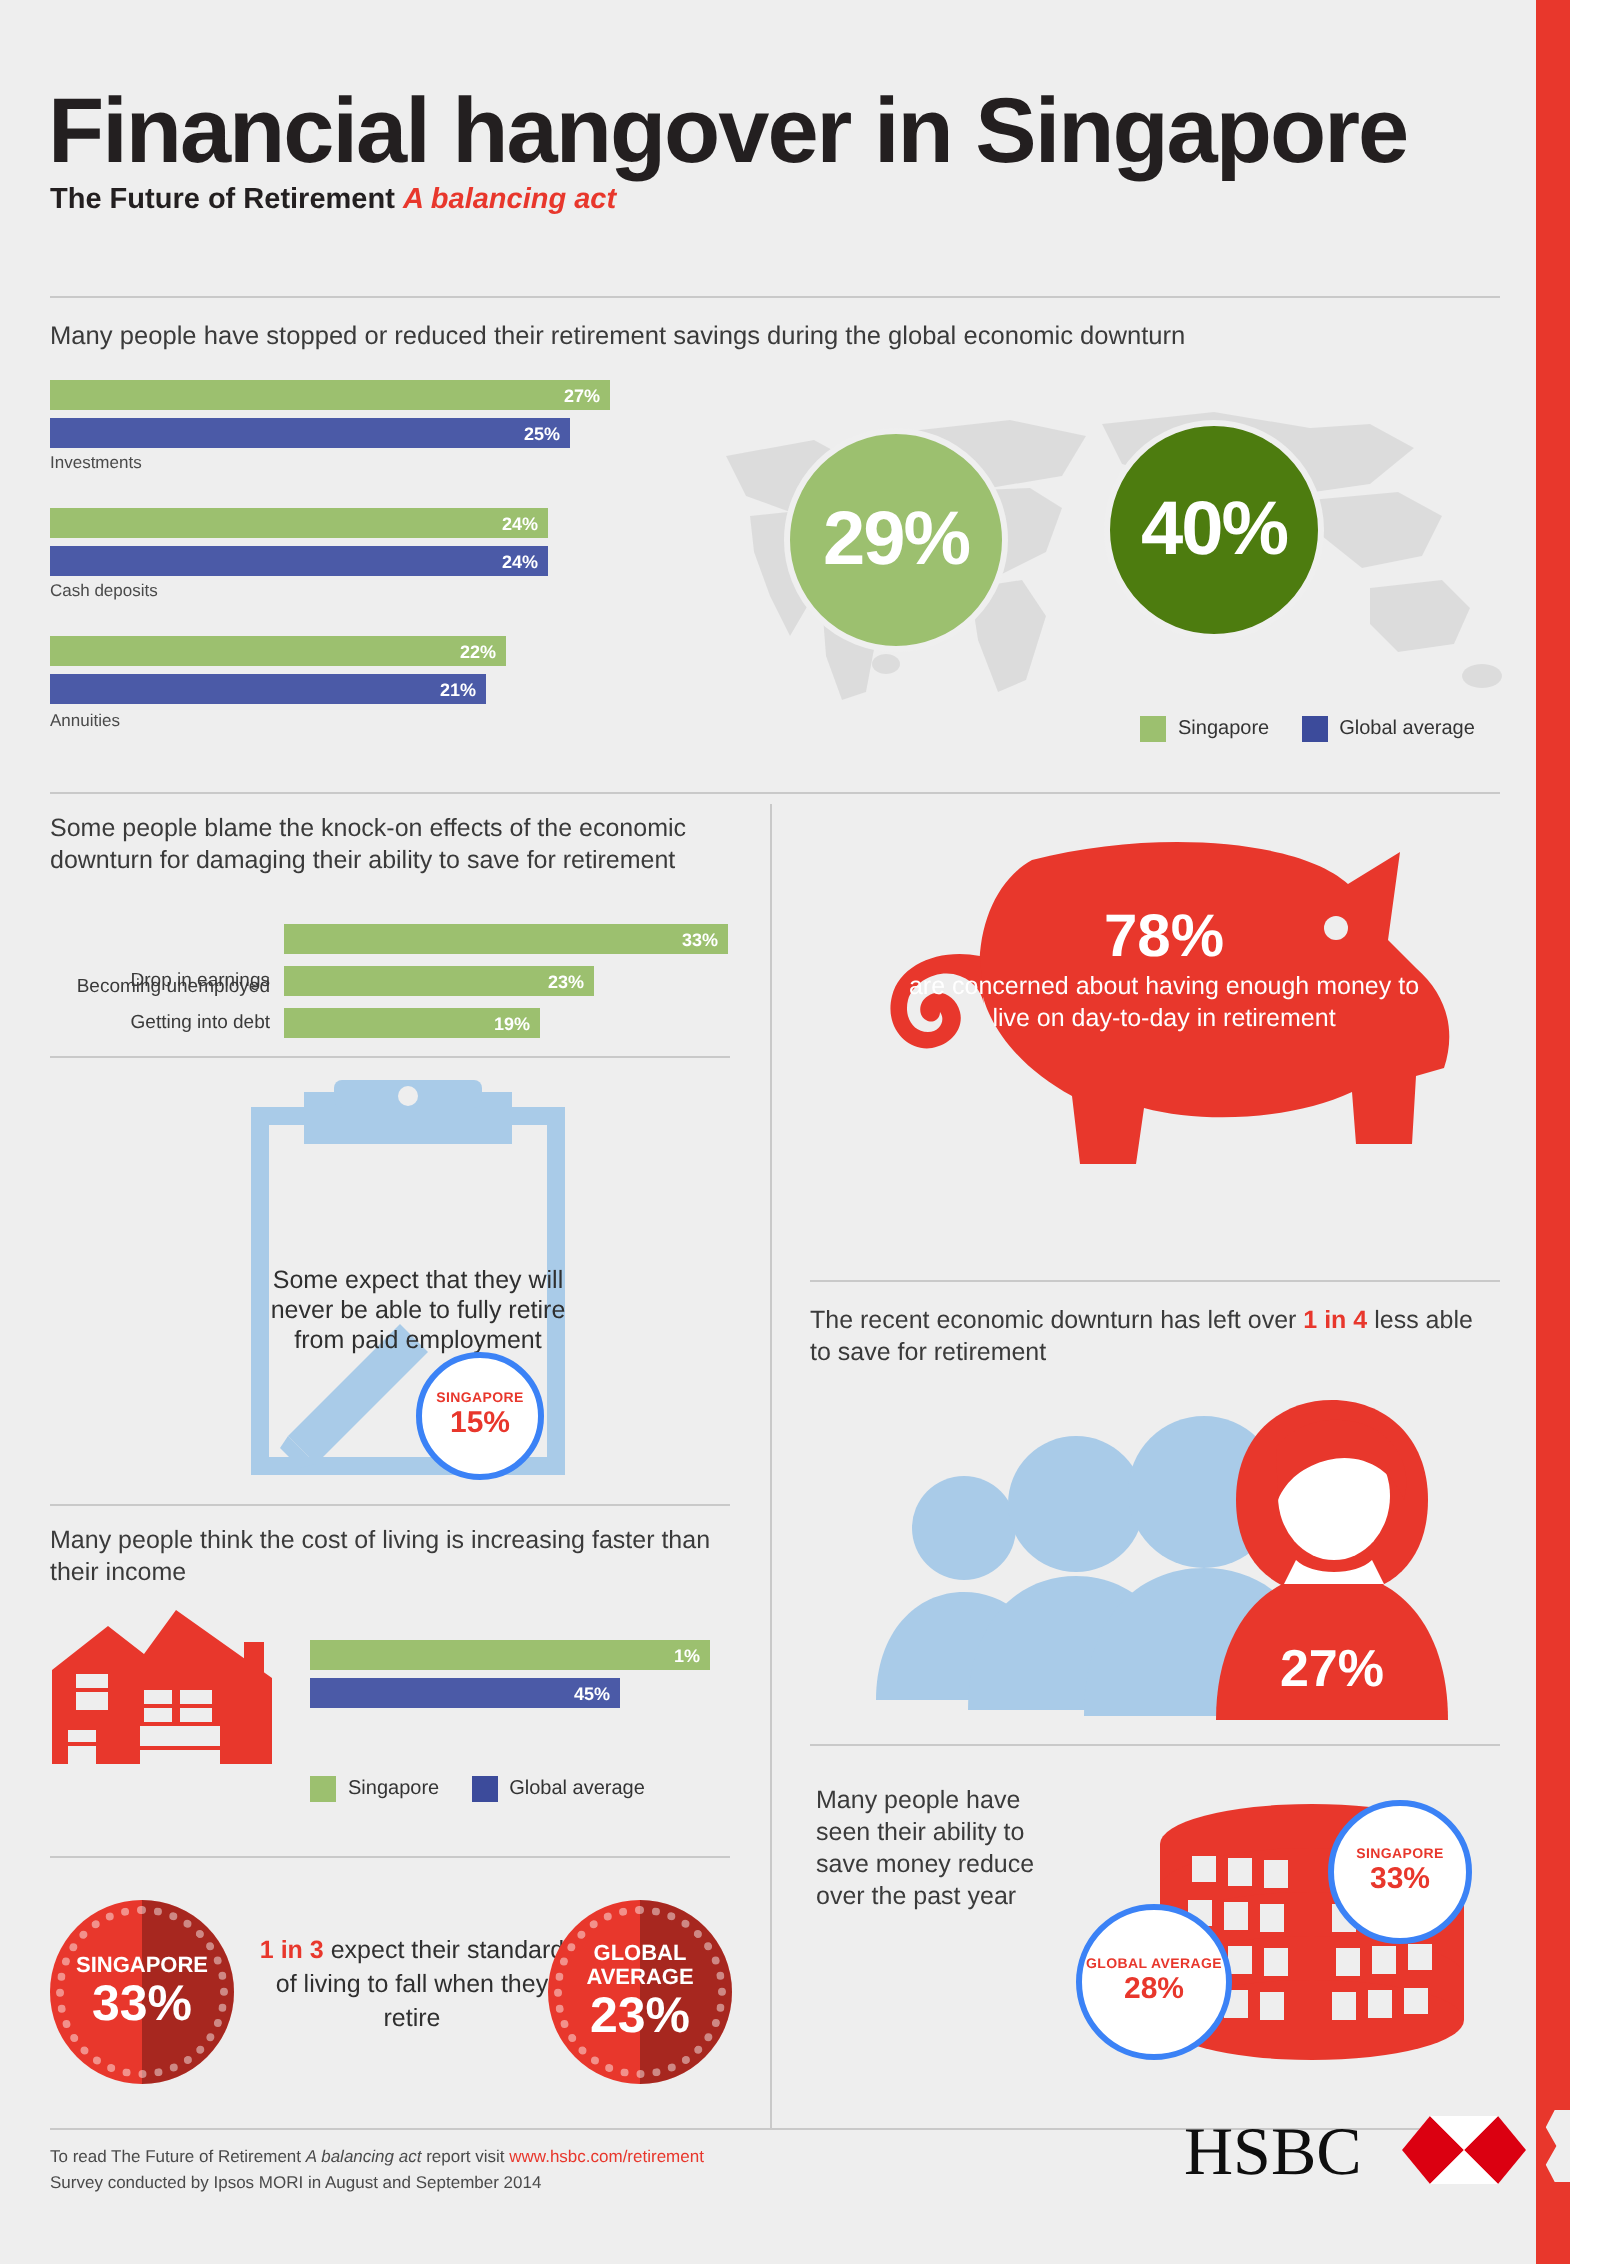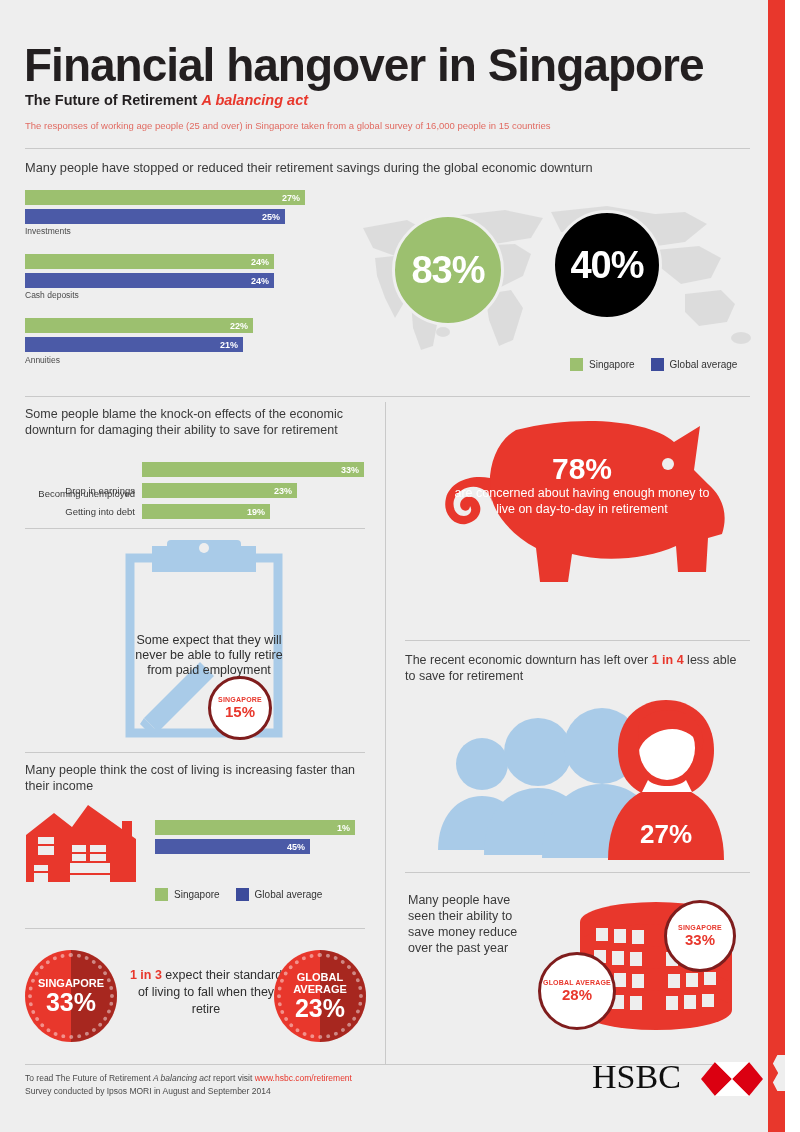--- a/index.html
+++ b/index.html
@@ -90,21 +90,21 @@
   .legend { position: absolute; display: flex; align-items: center; gap: 6px; font-size: 10px; color: #333; }
   .swatch { width: 13px; height: 13px; display:inline-block; }
 
   
   .clip-text {
     position: absolute; width: 150px; text-align: center;
     font-size: 12.5px; line-height: 15px; color: #2f2f2f;
   }
   .badge-circle {
     position: absolute; border-radius: 50%;
-    background: #ffffff; border: 3px solid #7f1d1d;
+    background: #ffffff; border: 3px solid #3b82f6;
     display: flex; flex-direction: column; align-items: center; justify-content: center;
     color: #e8372c;
   }
   .badge-circle .lbl { font-size: 7px; font-weight: bold; letter-spacing: .2px; line-height:8px; text-align:center;}
   .badge-circle .val { font-size: 15px; font-weight: bold; line-height: 16px; }
 
   
   .piggy-text {
     position: absolute; text-align: center; color: #fff; width: 260px;
   }
@@ -135,21 +135,21 @@
 
   
   .footer {
     position: absolute; left: 25px; top: 1072px;
     font-size: 8.5px; color: #4a4a4a; line-height: 13px;
   }
   .footer em { font-style: italic; }
   .footer a { color: #e8372c; text-decoration: none; }
   .hsbc {
     position: absolute; left: 592px; top: 1058px;
-    display: flex; align-items: flex-end; gap: 20px;
+    display: flex; align-items: flex-start; gap: 20px;
   }
   .hsbc .word {
     font-family: "Liberation Serif", serif; font-size: 34px;
     color: #0e0e0e; letter-spacing: 0px;
   }
   .hexlogo { width: 62px; height: 34px; }
 </style>
 </head>
 <body>
 
@@ -158,21 +158,20 @@
   <div class="red-rail"></div>
   <div class="rail-notch"></div>
   <div class="rail-notch-inner"></div>
   <div class="page-edge-right"></div>
 
   <div class="title">Financial hangover in Singapore</div>
   <div class="subtitle">
     <span>The Future of Retirement</span>
     <em>A balancing act</em>
   </div>
-  <div class="lede">The responses of working age people (25 and over) in Singapore taken from a global survey of 16,000 people in 15 countries</div>
   <div class="hr" style="left:25px; top:148px; width:725px;"></div>
 
   <div class="sect-head big" style="left:25px; top:160px; width:700px;">Many people have stopped or reduced their retirement savings during the global economic downturn</div>
 
   <svg class="map" viewBox="0 0 400 160">
     <g fill="#cfcfcf">
       <path d="M8,30 L52,22 L74,34 L66,52 L40,58 L18,50 Z"></path>
       <path d="M20,60 L58,56 L70,70 L54,96 L40,120 L30,100 L22,78 Z"></path>
       <path d="M56,104 L72,100 L84,116 L78,148 L66,152 L58,130 Z"></path>
       <path d="M96,18 L150,12 L188,20 L176,40 L140,46 L108,40 Z"></path>
@@ -182,23 +181,23 @@
       <path d="M206,50 L250,48 L262,62 L250,82 L228,86 L210,70 Z"></path>
       <path d="M300,52 L344,48 L366,60 L356,80 L326,86 L306,70 Z"></path>
       <path d="M330,96 L366,92 L380,106 L372,124 L344,128 L330,114 Z"></path>
       <path d="M240,92 L262,88 L272,100 L262,118 L246,118 L238,104 Z"></path>
       <ellipse cx="386" cy="140" rx="10" ry="6"></ellipse>
       <ellipse cx="88" cy="134" rx="7" ry="5"></ellipse>
     </g>
   </svg>
 
   <div class="bigcircle" style="left:392px; top:214px; width:112px; height:112px; background:#9cc06f;">
-    <span>83%</span>
-  </div>
-  <div class="bigcircle" style="left:552px; top:210px; width:110px; height:110px; background:#000000;">
+    <span>29%</span>
+  </div>
+  <div class="bigcircle" style="left:552px; top:210px; width:110px; height:110px; background:#4d7c0f;">
     <span>40%</span>
   </div>
 
   <div class="legend" style="left:570px; top:358px;">
     <span class="swatch" style="background:#9cc06f"></span>
     <span>Singapore</span>
     <span class="swatch" style="background:#3c4b9b; margin-left:10px;"></span>
     <span>Global average</span>
   </div>
 

